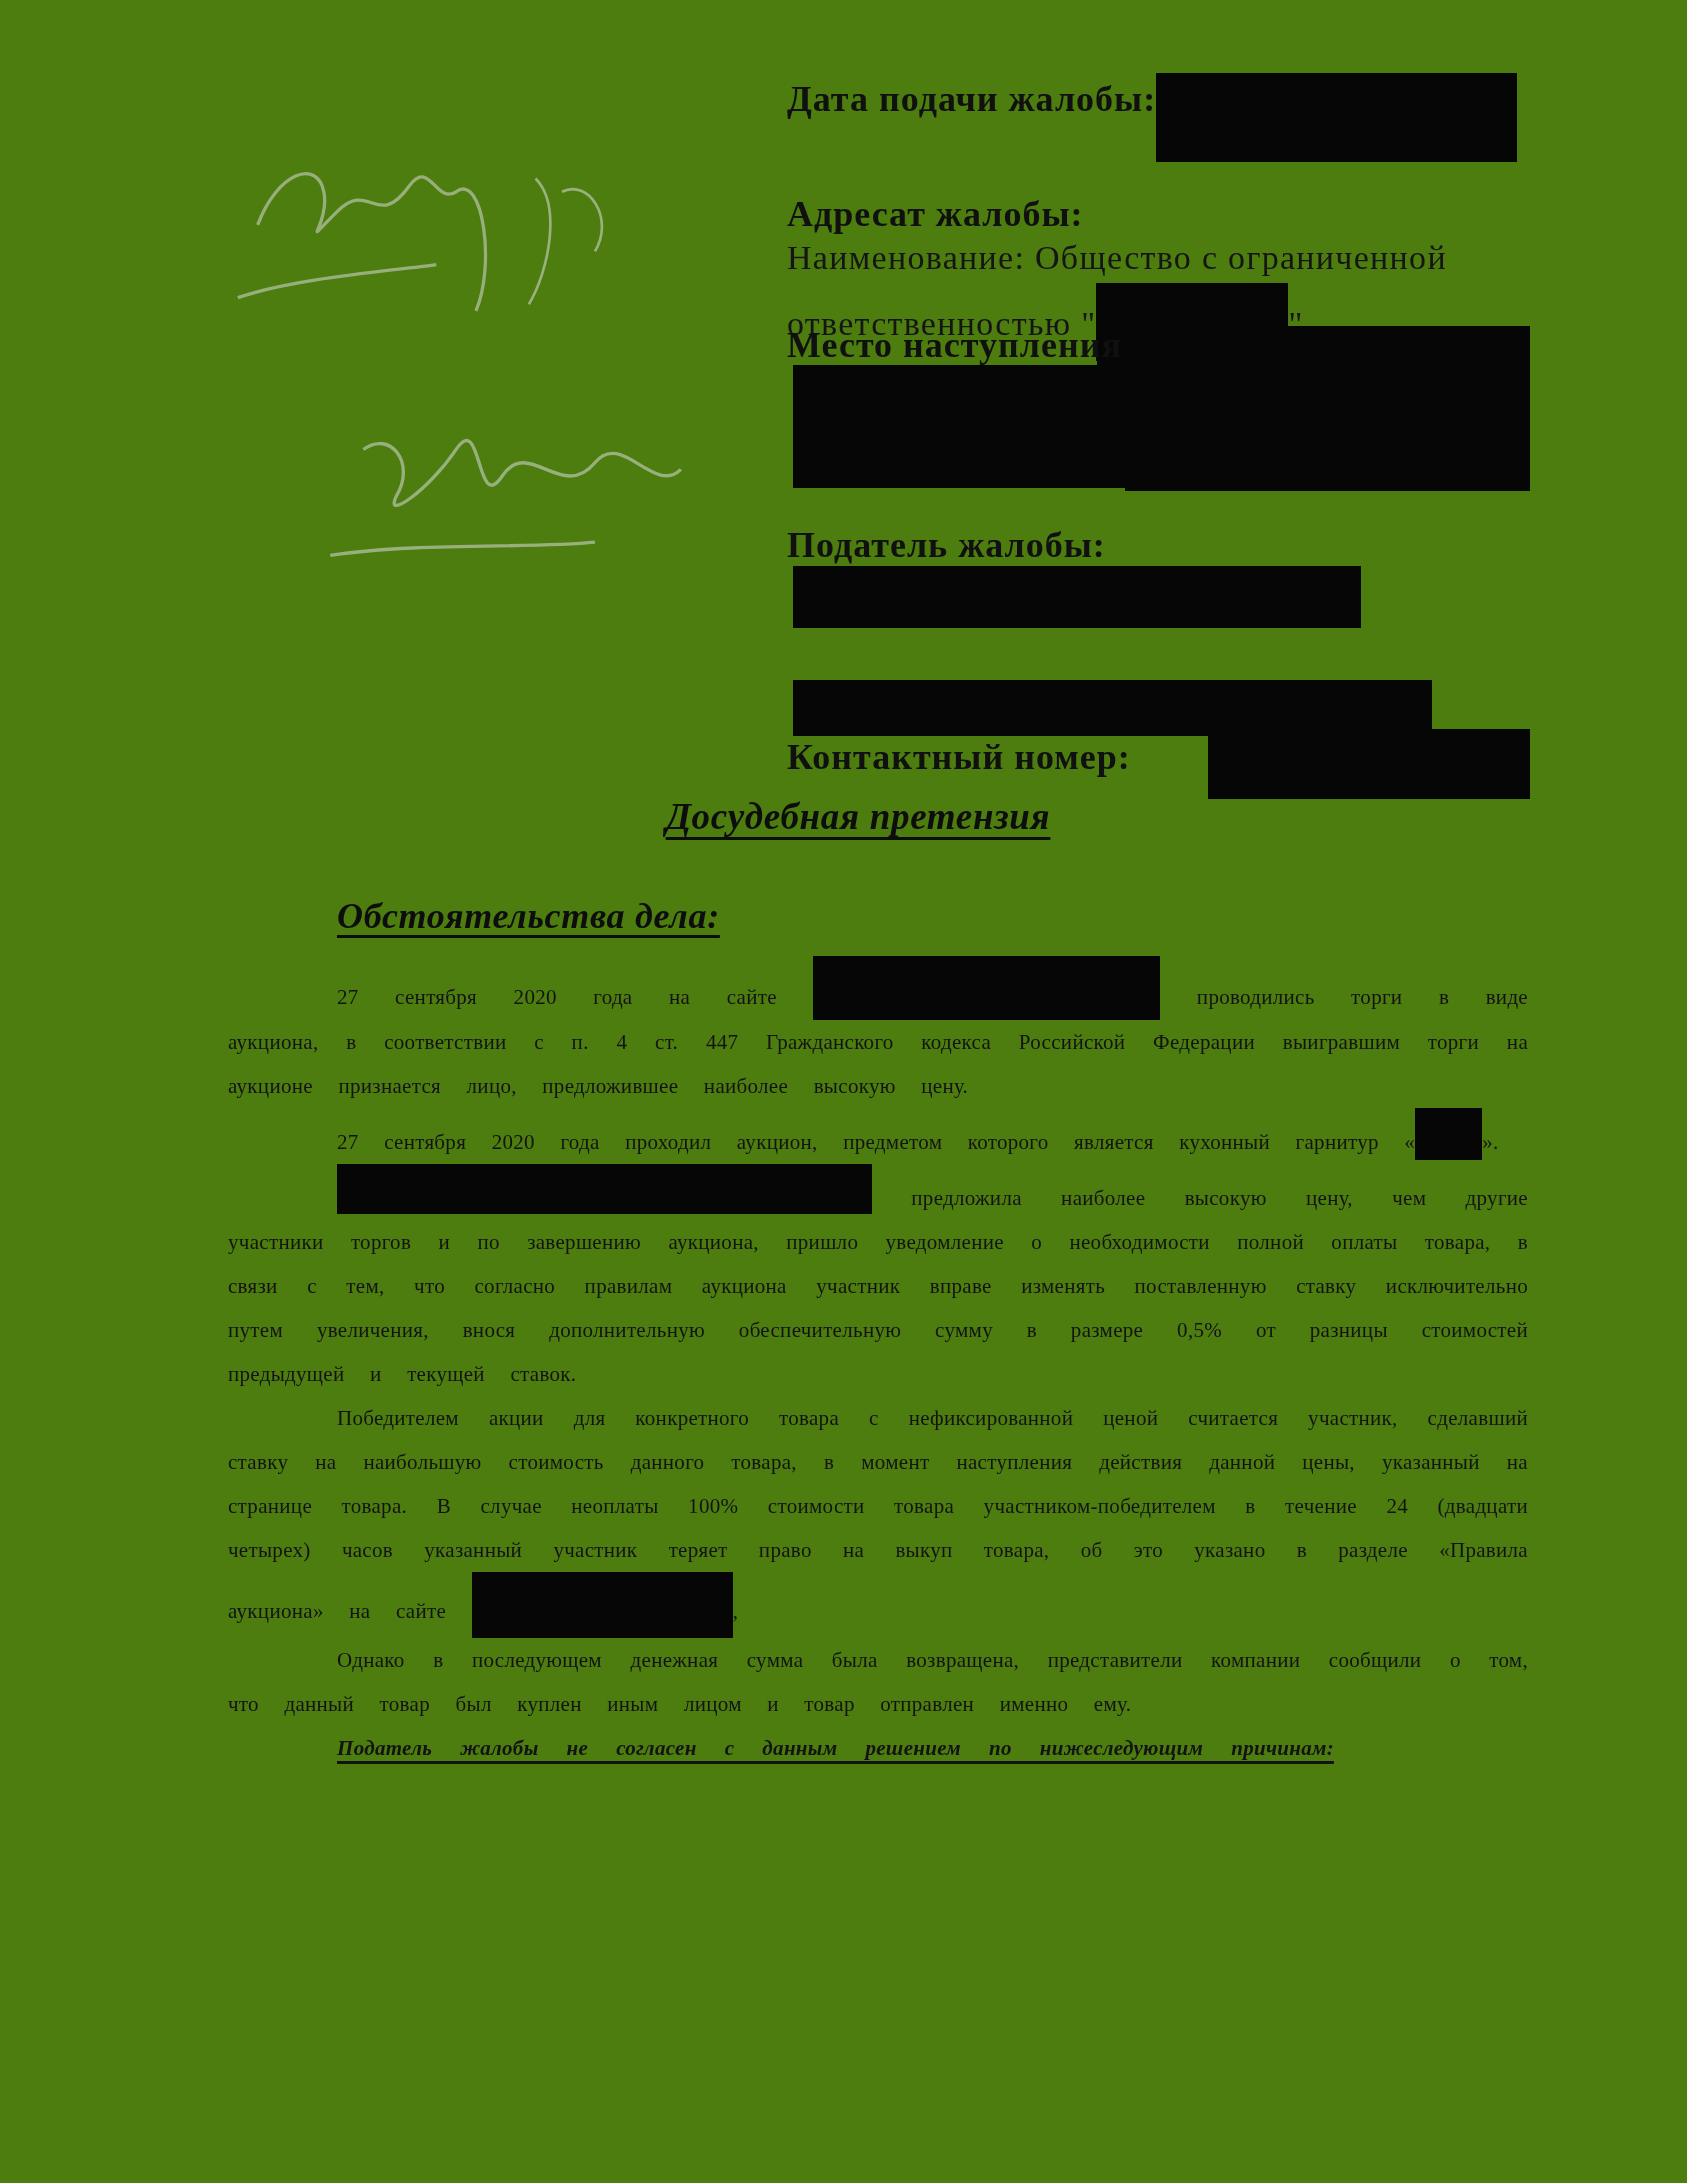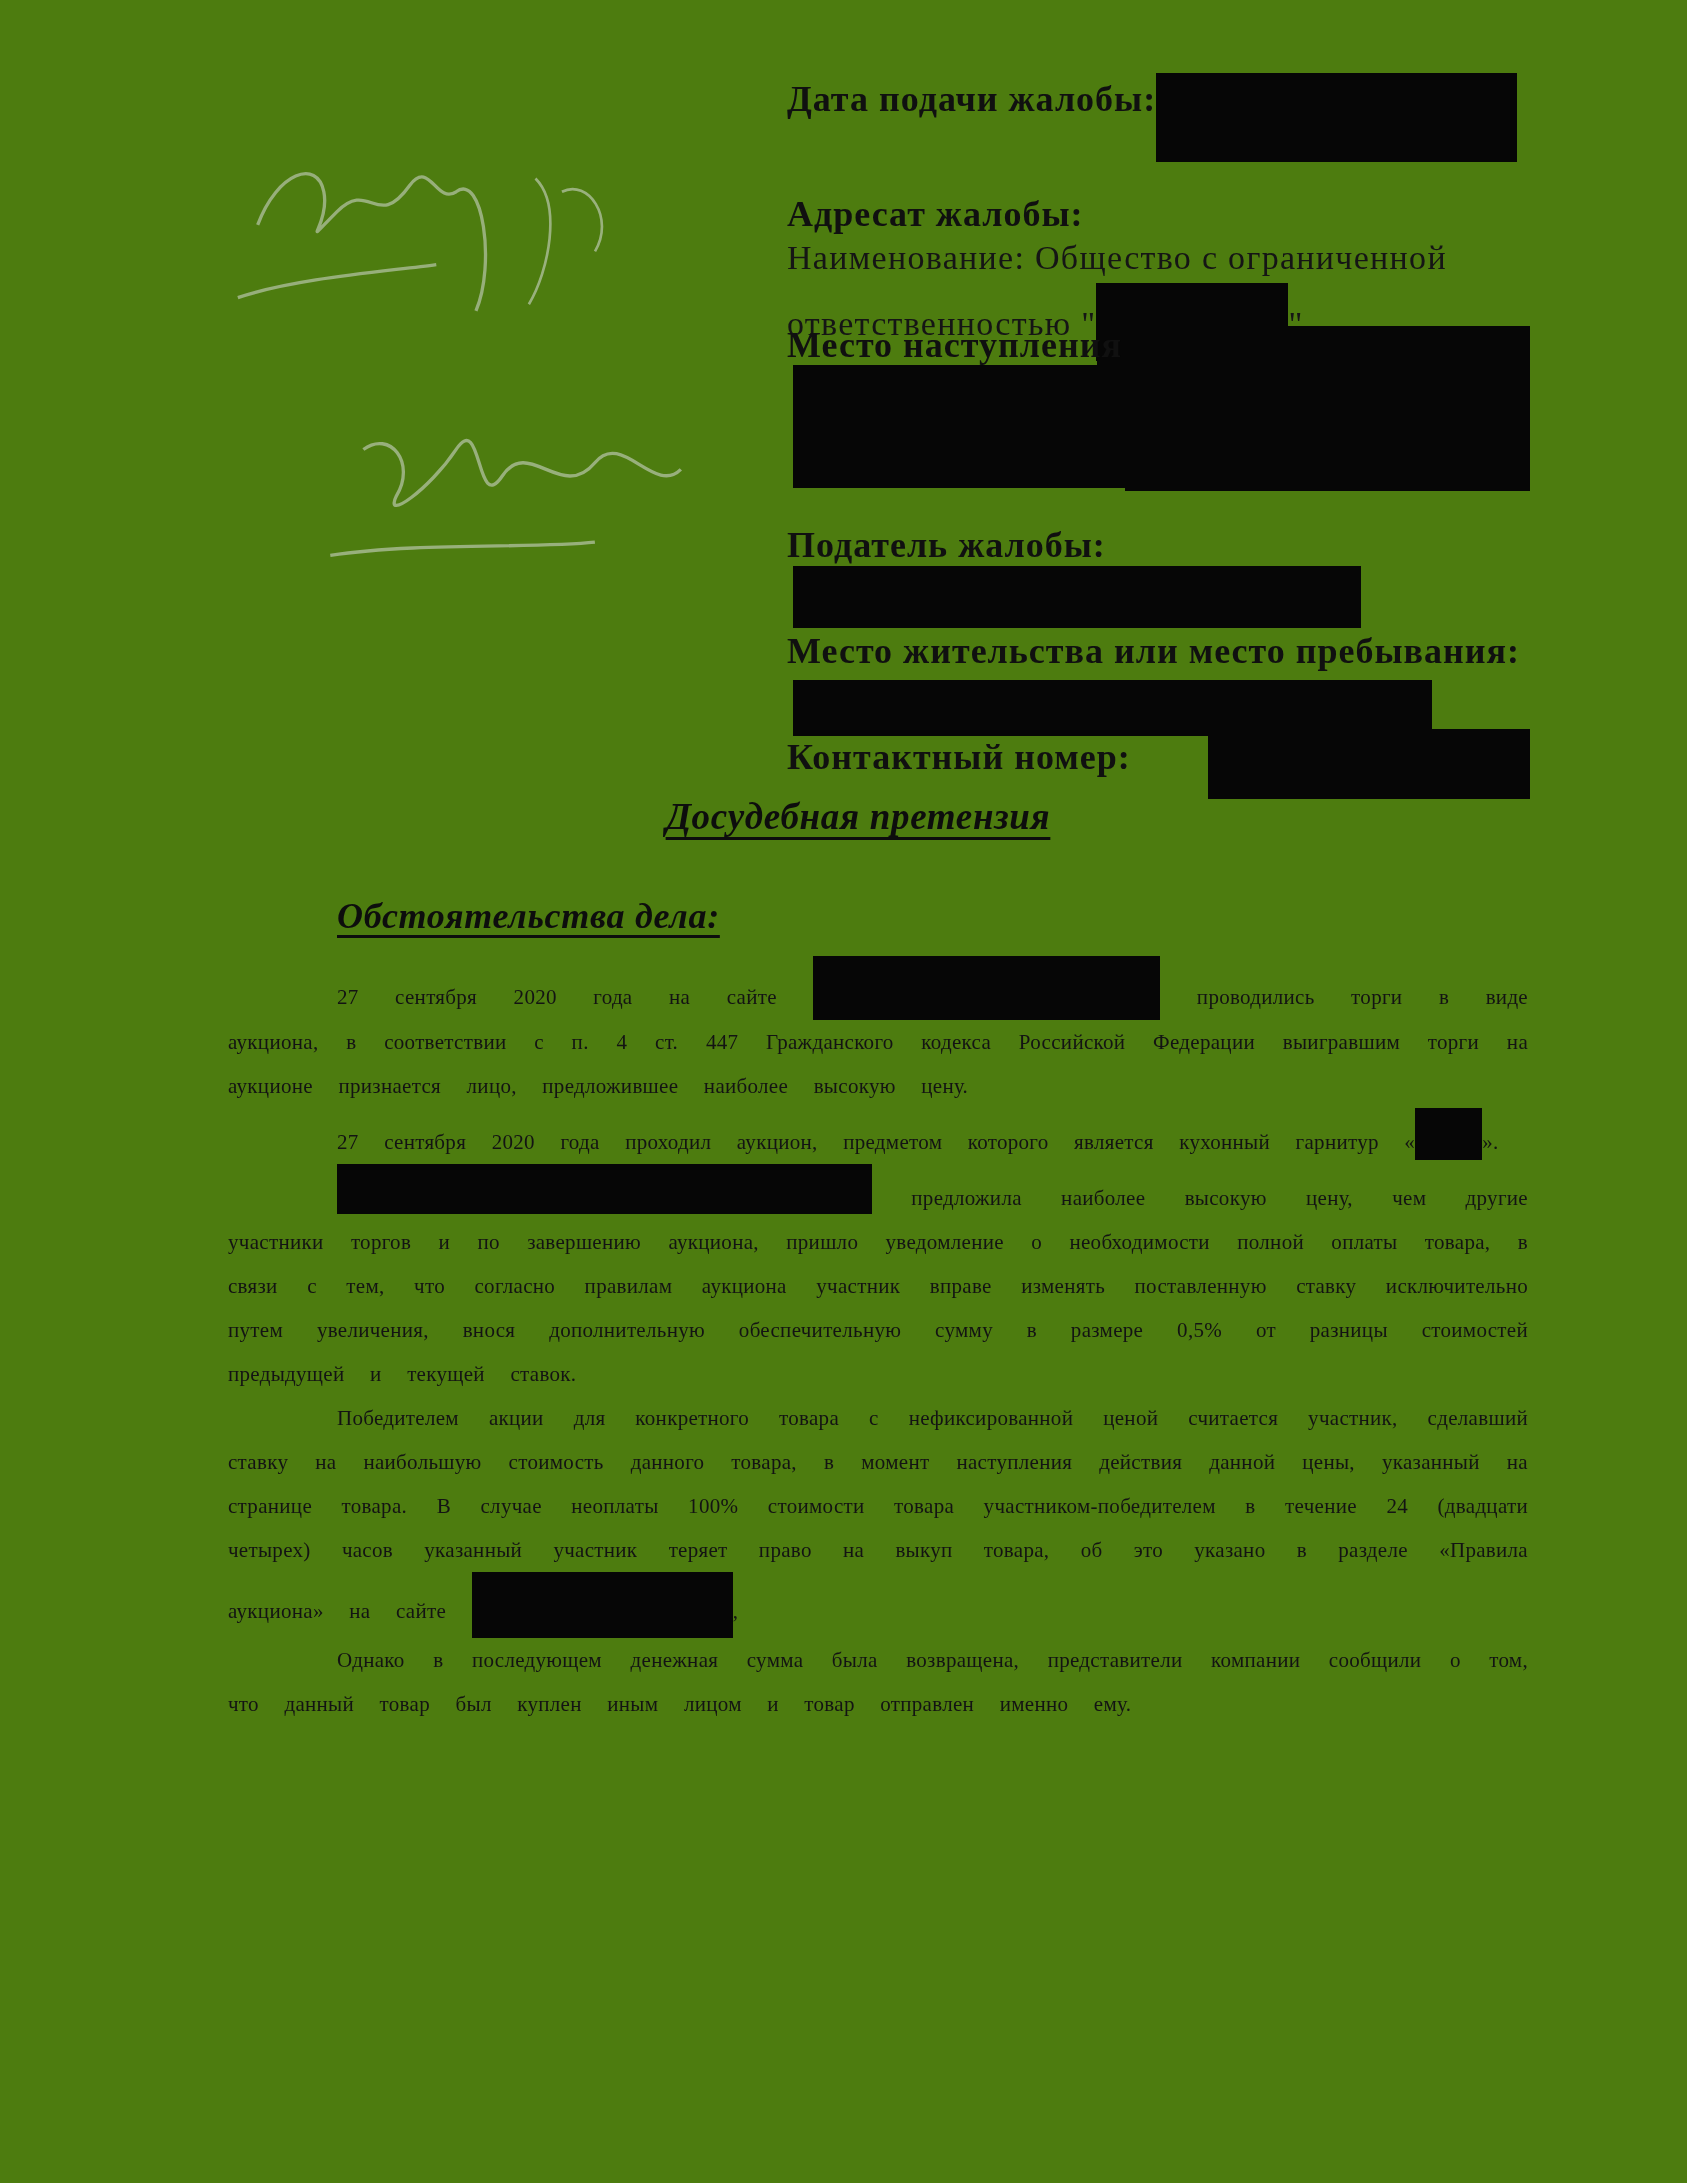--- a/index.html
+++ b/index.html
@@ -87,21 +87,20 @@
   </div>
   <div class="bar" style="left:1097px; top:344px; width:52px; height:30px;"></div>
 
   <div class="h-label" style="left:787px; top:324px;">Место наступления:</div>
   <div class="bar" style="left:1125px; top:326px; width:405px; height:165px;"></div>
   <div class="bar" style="left:793px; top:365px; width:397px; height:123px;"></div>
 
   <div class="h-label" style="left:787px; top:524px;">Податель жалобы:</div>
   <div class="bar" style="left:793px; top:566px; width:568px; height:62px;"></div>
 
-  <div class="h-label" style="left:787px; top:630px;">Место жительства или место пребывания:</div>
   <div class="bar" style="left:793px; top:680px; width:639px; height:56px;"></div>
 
   <div class="h-label" style="left:787px; top:736px;">Контактный номер:</div>
   <div class="bar" style="left:1208px; top:729px; width:322px; height:70px;"></div>
 
   <div class="bodycol">
 
     <div class="doc-title">Досудебная претензия</div>
 
     <div class="sec-heading">Обстоятельства дела:</div>
@@ -110,16 +109,17 @@
 
     <p class="para"><span>27 сентября 2020 года проходил аукцион, предметом которого является кухонный гарнитур «</span><span class="rd" style="width:67px; height:52px; vertical-align:-10.6px;"></span><span>».</span></p>
 
     <p class="para"><span class="rd" style="width:535px; height:50px; vertical-align:-9.3px;"></span><span> предложила наиболее высокую цену, чем другие участники торгов и по завершению аукциона, пришло уведомление о необходимости полной оплаты товара, в связи с тем, что согласно правилам аукциона участник вправе изменять поставленную ставку исключительно путем увеличения, внося дополнительную обеспечительную сумму в размере 0,5% от разницы стоимостей предыдущей и текущей ставок.</span></p>
 
     <p class="para"><span>Победителем акции для конкретного товара с нефиксированной ценой считается участник, сделавший ставку на наибольшую стоимость данного товара, в момент наступления действия данной цены, указанный на странице товара. В случае неоплаты 100% стоимости товара участником-победителем в течение 24 (двадцати четырех) часов указанный участник теряет право на выкуп товара, об это указано в разделе «Правила аукциона» на сайте </span><span class="rd" style="width:261px; height:66px; vertical-align:-20px;"></span><span>,</span></p>
 
 
     <p class="para"><span>Однако в последующем денежная сумма была возвращена, представители компании сообщили о том, что данный товар был куплен иным лицом и товар отправлен именно ему.</span></p>
 
+    <p class="para emph"><span>Податель жалобы не согласен с данным решением по нижеследующим причинам:</span></p>
 
   </div>
 </div>
 
 
 </body></html>

